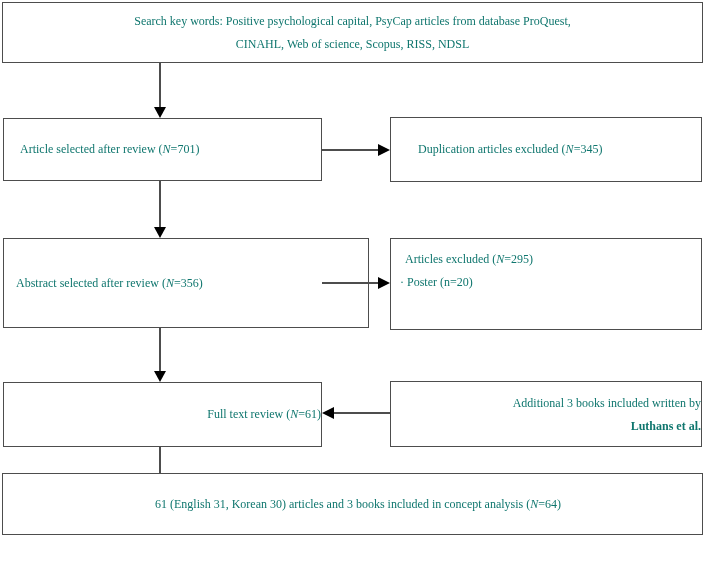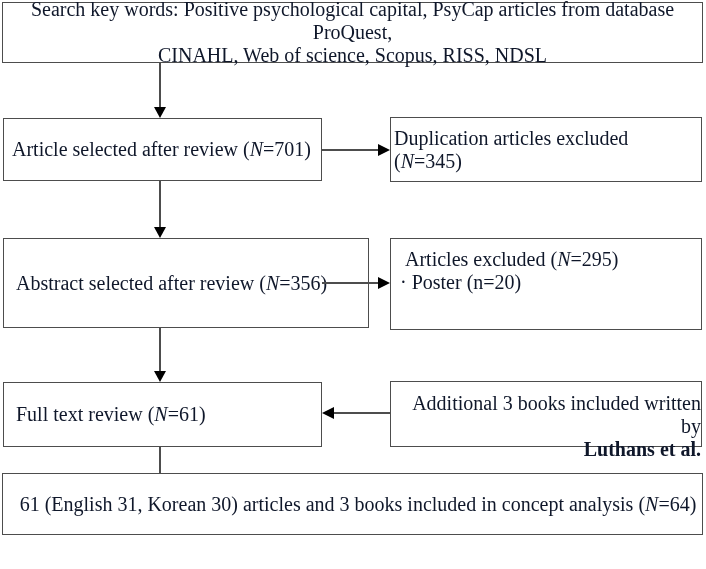--- a/index.html
+++ b/index.html
@@ -6,22 +6,22 @@
     margin: 0;
     padding: 0;
     background: #ffffff;
   }
   #canvas {
     position: relative;
     width: 706px;
     height: 569px;
     background: #ffffff;
     font-family: "Liberation Serif", "DejaVu Serif", serif;
-    font-size: 20px;
-    color: #0f172a;
+    font-size: 12px;
+    color: #0f766e;
     overflow: hidden;
   }
   .box {
     position: absolute;
     box-sizing: border-box;
     border: 1.5px solid #4d4d4d;
     background: #ffffff;
   }
   .center-lines {
     display: flex;
@@ -33,25 +33,25 @@
   .vcenter {
     display: flex;
     align-items: center;
   }
   .toplines {
     line-height: 23px;
   }
   .box i { font-style: italic; }
   
   #search-box   { left: 2px;   top: 2px;   width: 701px; height: 61px; }
-  #article-box  { left: 3px;   top: 118px; width: 319px; height: 63px; padding-left: 8px; }
-  #dup-box      { left: 390px; top: 117px; width: 312px; height: 65px; padding-left: 3px; }
+  #article-box  { left: 3px;   top: 118px; width: 319px; height: 63px; padding-left: 16px; }
+  #dup-box      { left: 390px; top: 117px; width: 312px; height: 65px; padding-left: 27px; }
   #abstract-box { left: 3px;   top: 238px; width: 366px; height: 90px; padding-left: 12px; }
   #excl-box     { left: 390px; top: 238px; width: 312px; height: 92px; padding-top: 9px; font-family: Liberation Serif, serif; }
-  #fulltext-box { left: 3px;   top: 382px; width: 319px; height: 65px; padding-left: 12px; }
+  #fulltext-box { left: 3px;   top: 382px; width: 319px; height: 65px; padding-left: 12px; justify-content: flex-end; }
   #books-box    { left: 390px; top: 381px; width: 312px; height: 66px; padding-top: 10px; text-align: right; }
   #final-box    { left: 2px;   top: 473px; width: 701px; height: 62px; padding-left: 11px; justify-content: center; }
   #excl-box .l1 { padding-left: 14px; }
   #excl-box .l2, #excl-box .l3 { padding-left: 9px; }
   #books-box .l1 { padding-left: 13px; }
   #books-box .l2 { padding-left: 19px; font-weight: bold; }
   
   .stem-v {
     position: absolute;
     width: 2px;

